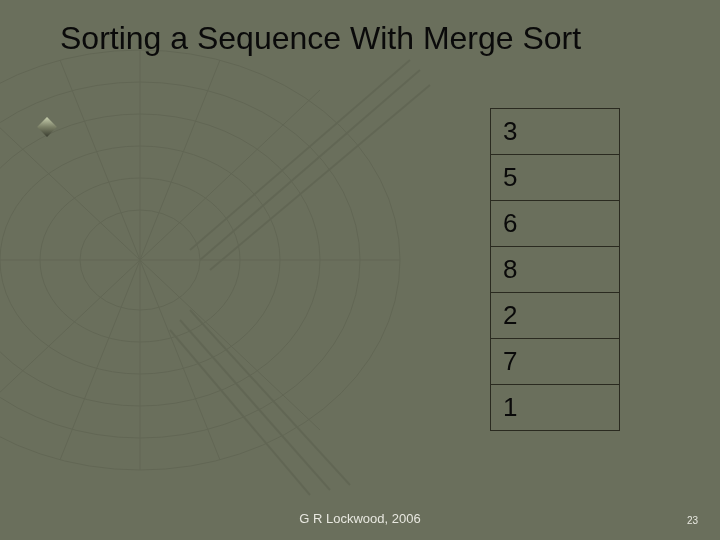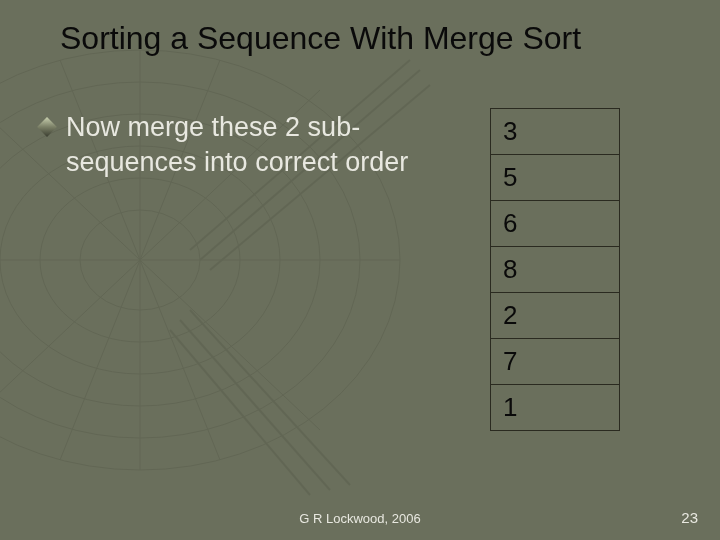--- a/index.html
+++ b/index.html
@@ -73,21 +73,21 @@
     display: flex;
     justify-content: center;
     font-size: 13px;
     color: #e8e8e0;
     font-family: Arial, Helvetica, sans-serif;
   }
   .pagenum {
     position: absolute;
     bottom: 14px;
     right: 22px;
-    font-size: 15px;
+    font-size: 10px;
     color: #e8e8e0;
     font-family: Arial, Helvetica, sans-serif;
     text-align: center;
   }
 </style>
 </head>
 <body>
 
 <svg class="bg-svg" viewBox="0 0 720 540">
   <g stroke="#4a4d3e" stroke-width="1" fill="none">
@@ -109,21 +109,20 @@
     <line x1="180" y1="320" x2="330" y2="490" stroke-width="2"></line>
     <line x1="170" y1="330" x2="310" y2="495" stroke-width="2"></line>
     <line x1="190" y1="310" x2="350" y2="485" stroke-width="2"></line>
   </g>
 </svg>
 
 <div class="title">Sorting a Sequence With Merge Sort</div>
 
 <div class="body-row">
   <div class="bullet-icon"></div>
-  <div class="body-text">Now merge these 2 sub-sequences into correct order</div>
 </div>
 
 <table class="table">
   <tbody>
       <tr>
         <td>3</td>
       </tr>
   <tr>
         <td>5</td>
       </tr>

